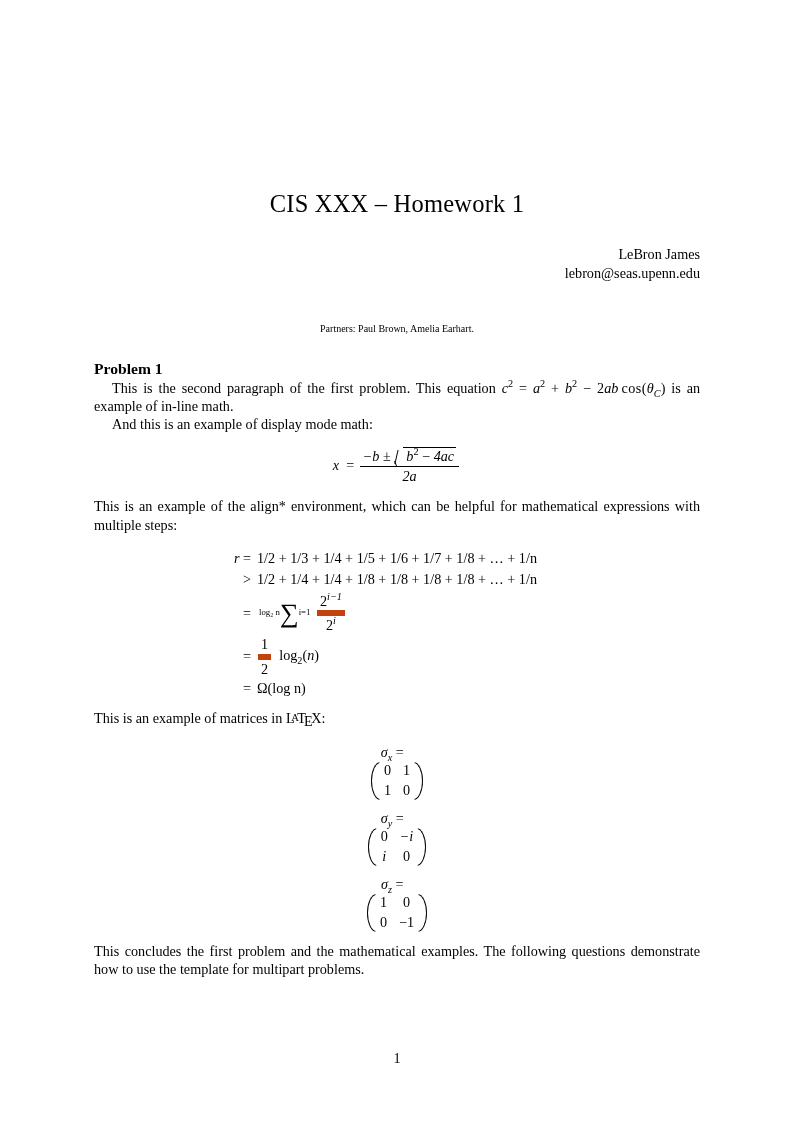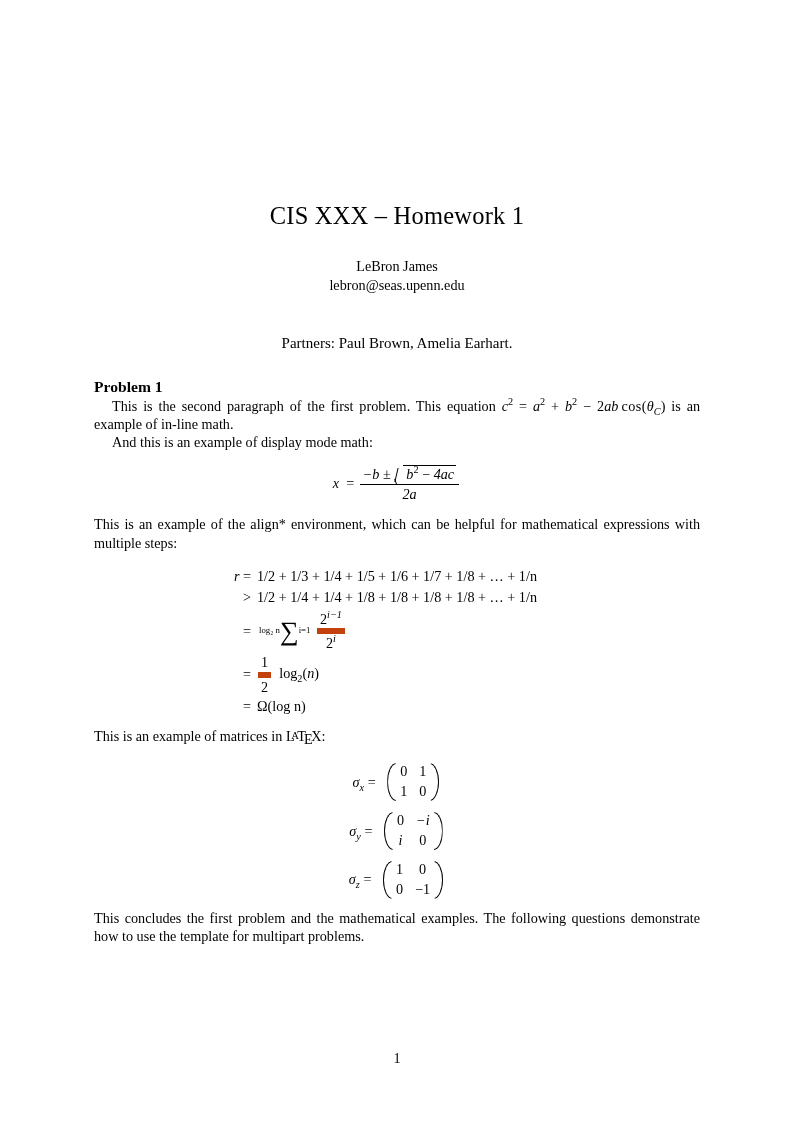--- a/index.html
+++ b/index.html
@@ -26,40 +26,40 @@
     top: 0;
     width: 606px;
   }
 
   
   .doc-title {
     text-align: center;
     font-size: 24.5px;
     font-weight: normal;
     letter-spacing: 0.2px;
-    margin: 16px;
+    margin: 4px;
     padding-top: 185px;
     line-height: 1.2;
   }
   .author-block {
-    text-align: center;
+    text-align: right;
     font-size: 14.2px;
     line-height: 1.32;
     margin-top: 27px;
   }
   .author-name { display: block; }
   .author-email { display: block; }
   .doc-date {
     text-align: center;
     font-size: 14.2px;
     margin-top: 22px;
   }
   .partners-line {
     text-align: center;
-    font-size: 15px;
+    font-size: 10px;
     margin-top: 40px;
   }
 
   
   .section-heading {
     font-size: 15.6px;
     font-weight: bold;
     margin: 0;
     padding-top: 26px;
     line-height: 1.2;
@@ -231,20 +231,21 @@
   
   .matrix-block {
     margin-top: 14px;
     font-size: 14.2px;
   }
   .matrix-row {
     display: flex;
     justify-content: center;
     align-items: center;
     margin-bottom: 9px;
+    flex-direction: column;
   }
   .matrix-row .mlabel {
     padding-right: 6px;
     white-space: nowrap;
   }
   .pmatrix {
     display: inline-flex;
     align-items: stretch;
     position: relative;
   }

